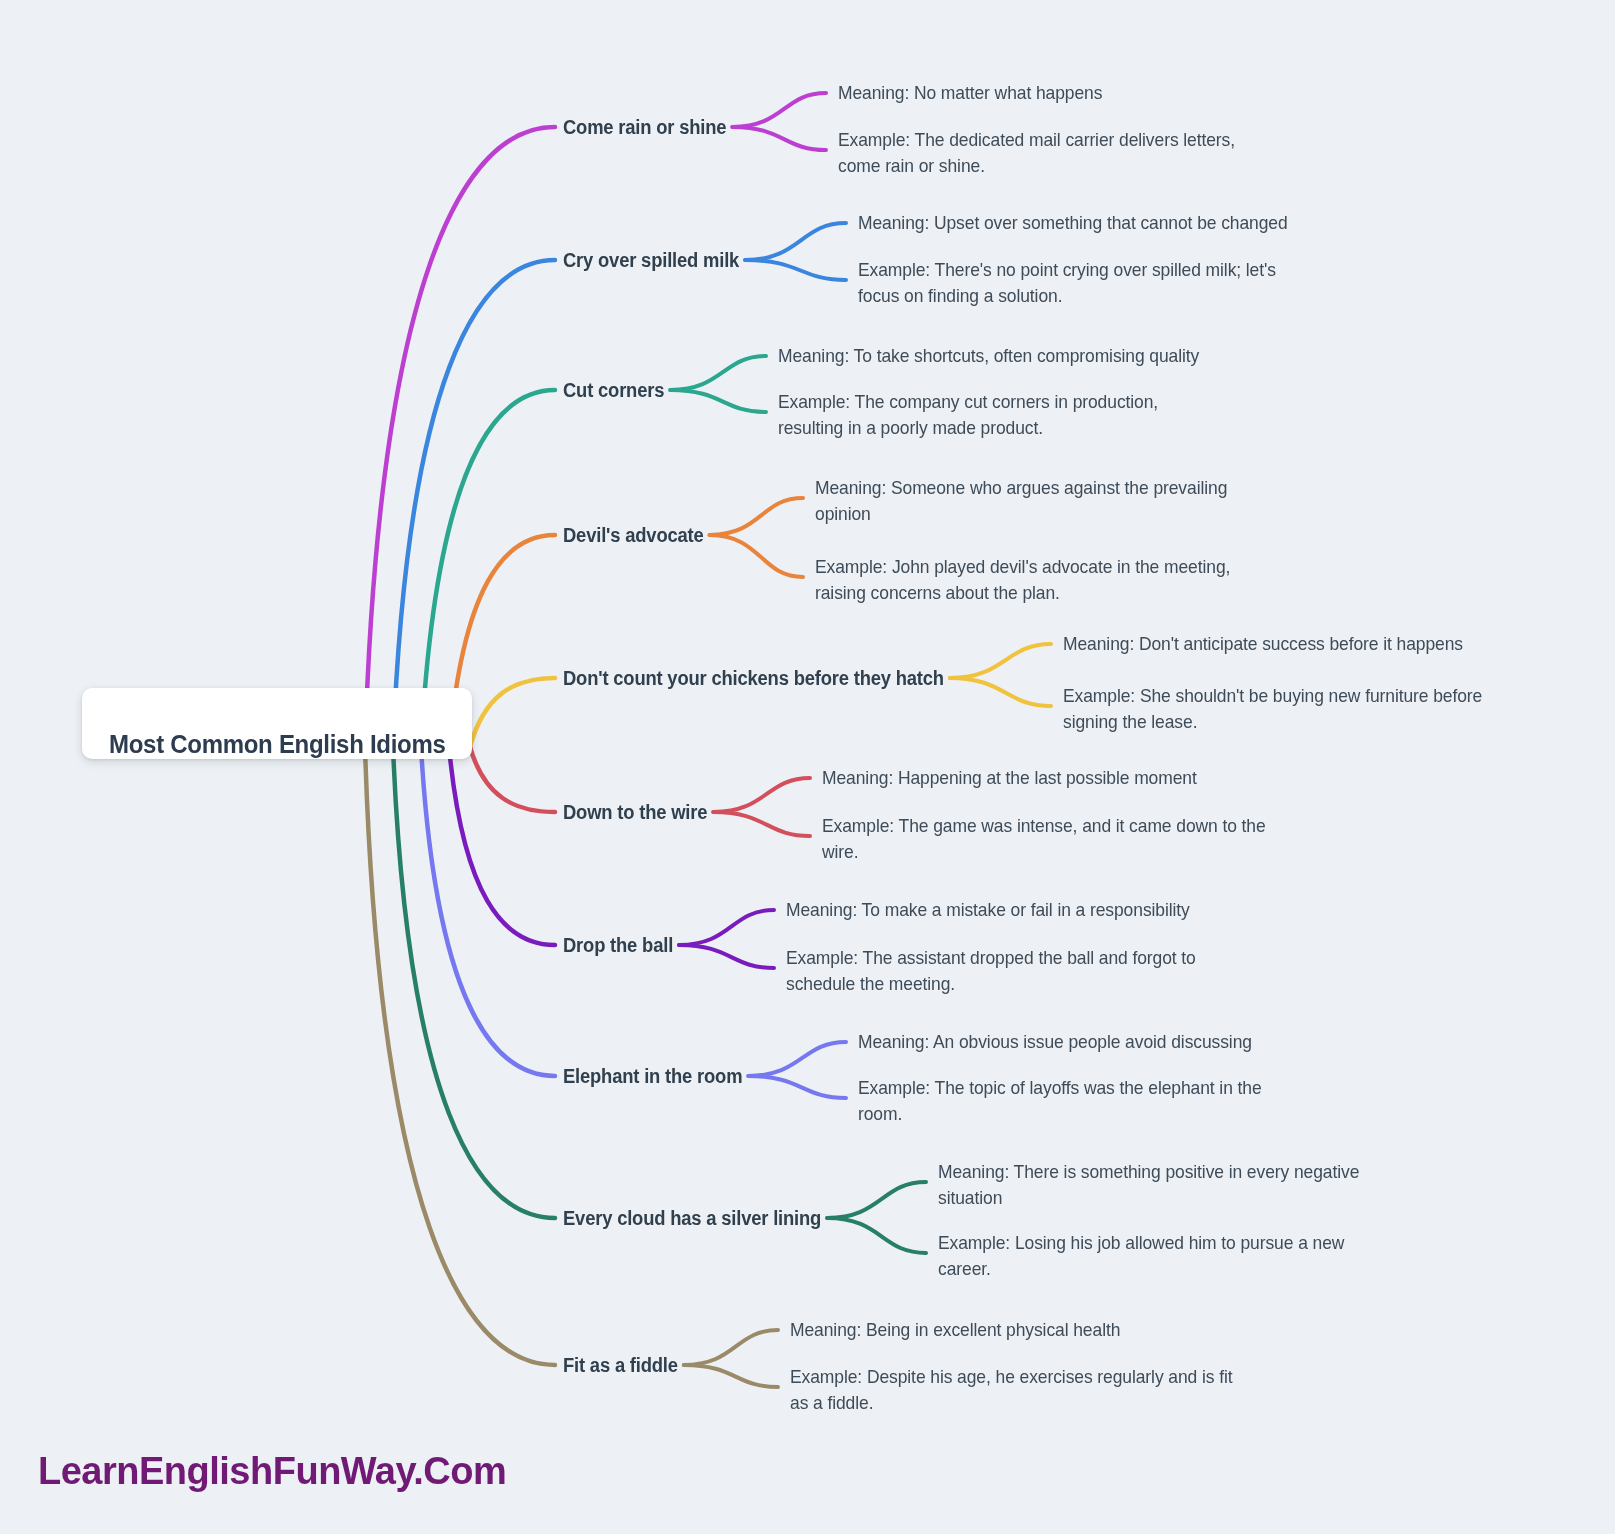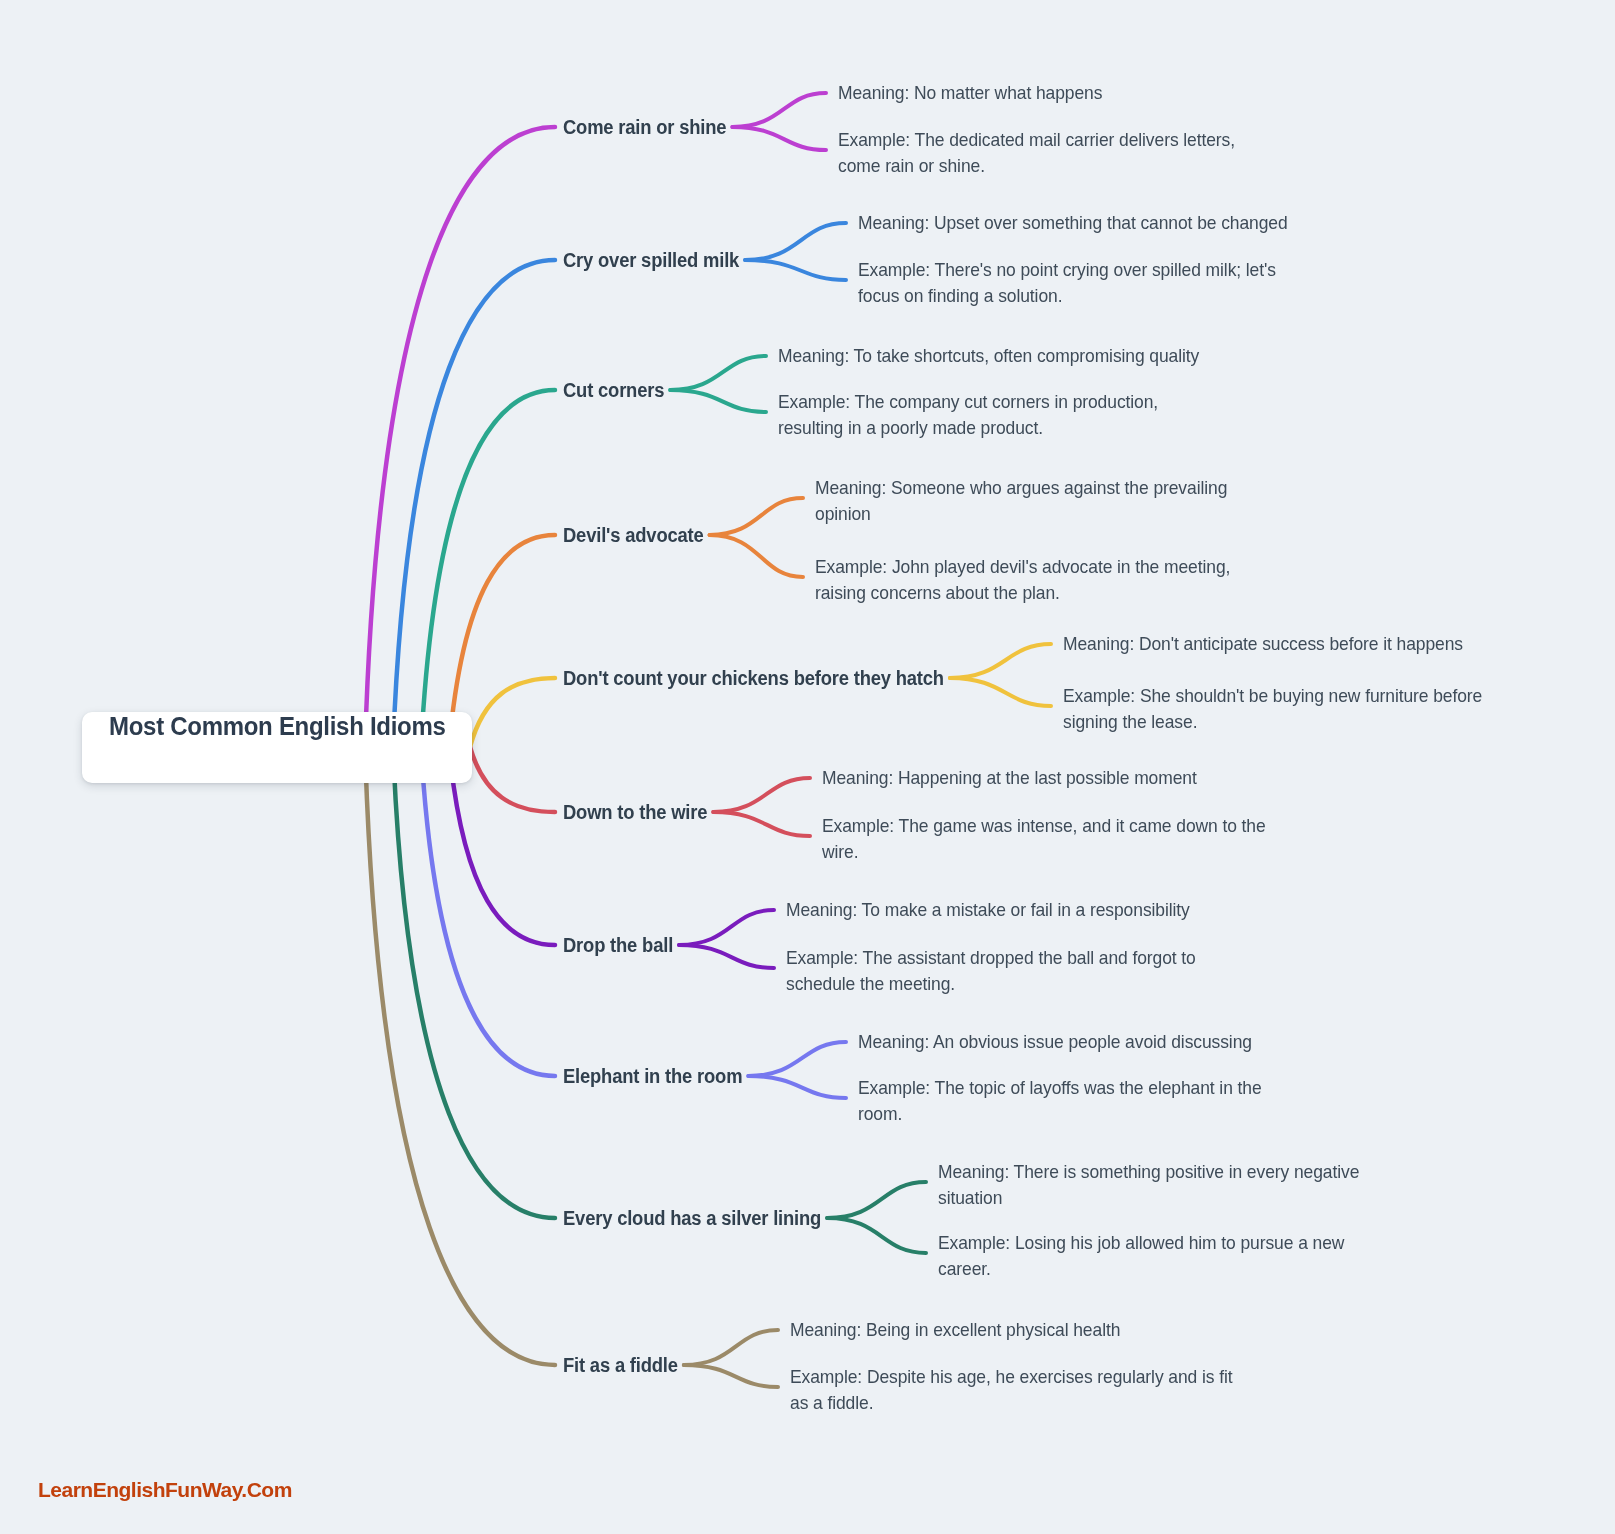--- a/index.html
+++ b/index.html
@@ -13,26 +13,26 @@
     position: relative;
     width: 1615px; height: 1534px;
     background: #edf1f5;
   }
   #links {
     position: absolute; left: 0; top: 0;
     z-index: 0;
   }
   .center-node {
     position: absolute;
-    left: 82px; top: 712px;
+    left: 82px; top: 688px;
     width: 390px; height: 71px;
     background: #ffffff;
     border-radius: 10px;
     box-shadow: 0 3px 10px rgba(30,40,60,0.14), 0 1px 3px rgba(30,40,60,0.10);
-    display: flex; align-items: flex-start; justify-content: center;
+    display: flex; align-items: flex-end; justify-content: center;
     z-index: 2;
   }
   .center-node span {
     font-size: 25px;
     font-weight: bold;
     color: #2d3c4e;
     letter-spacing: -0.3px;
     white-space: nowrap;
     transform: scaleX(0.96);
   }
@@ -55,26 +55,25 @@
     color: #3e4b58;
     letter-spacing: -0.1px;
     white-space: pre-line;
     transform-origin: left top;
     transform: scaleX(0.92);
     z-index: 1;
   }
   .watermark {
     position: absolute;
     left: 38px; top: 1450px;
-    font-size: 21px;
+    font-size: 38px;
     font-weight: bold;
-    color: #c2410c;
+    color: #701a75;
     letter-spacing: -0.5px;
     z-index: 2;
-    margin-top: 28px;
   }
 </style>
 </head>
 <body>
 
 <div class="canvas">
   <svg id="links" width="1615" height="1534">
       <path d="M365,747 C379,288.2 460,127 555,127" stroke="#bc3fd1" stroke-width="4.5" fill="none" stroke-linecap="round"></path>
       <path d="M732.3574829101562,127 C783.8608673095703,127 783.8608673095703,93 826,93" stroke="#bc3fd1" stroke-width="4" fill="none" stroke-linecap="round"></path>
       <path d="M732.3574829101562,127 C783.8608673095703,127 783.8608673095703,150 826,150" stroke="#bc3fd1" stroke-width="4" fill="none" stroke-linecap="round"></path>

